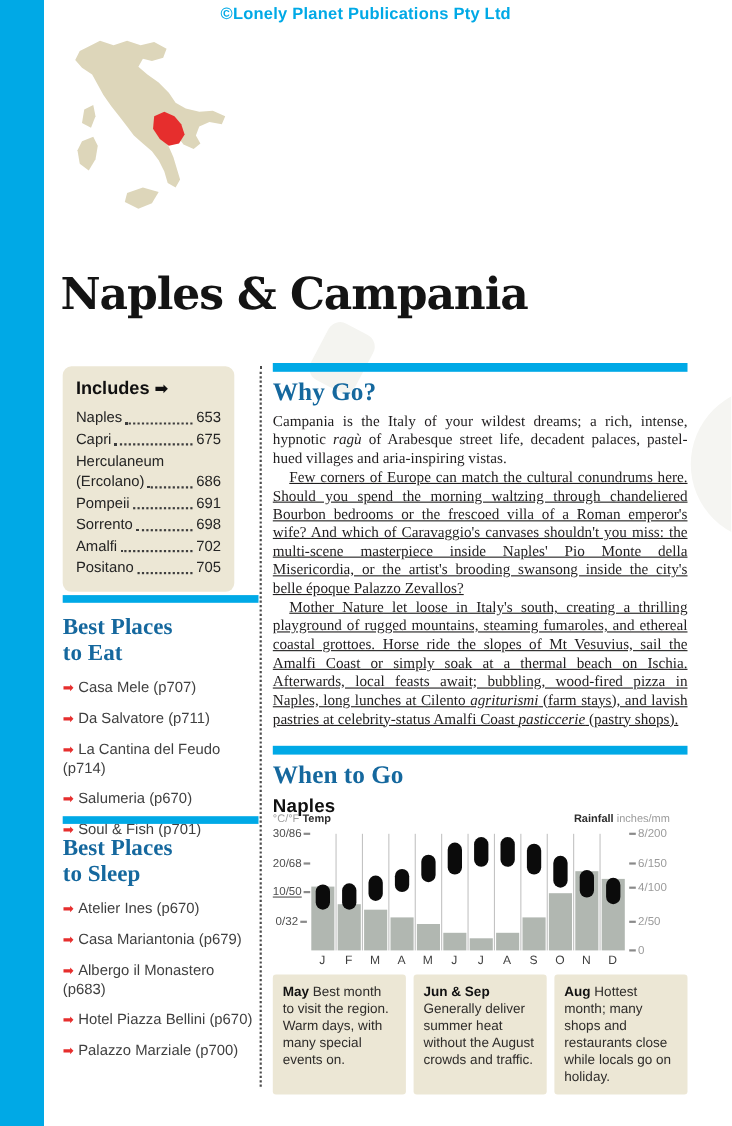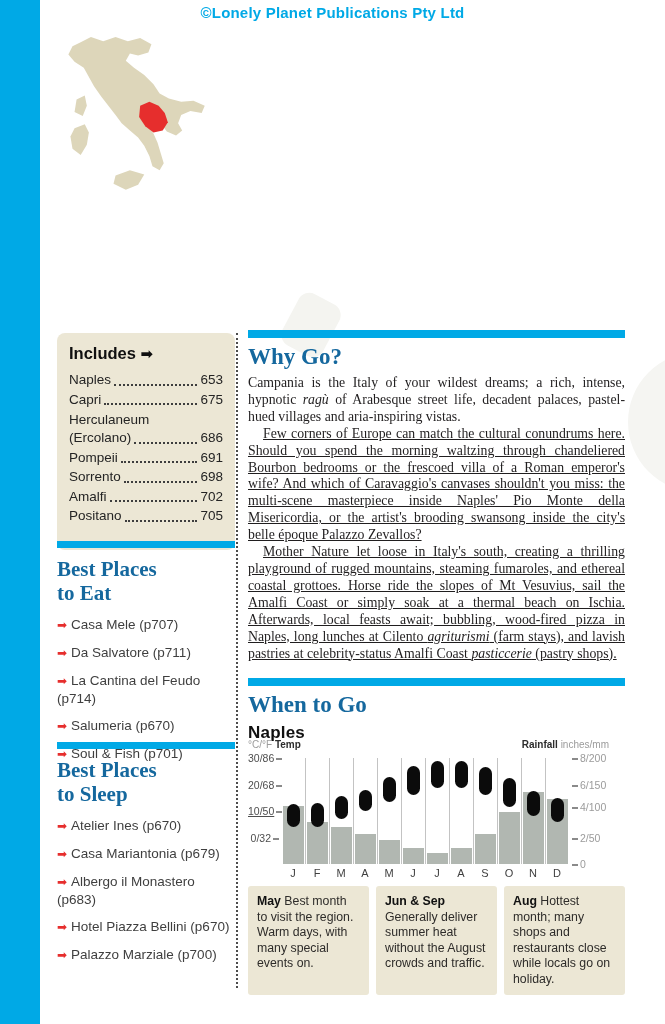--- a/index.html
+++ b/index.html
@@ -16,22 +16,22 @@
     color:var(--cyan); font-weight:bold; font-size:15px; letter-spacing:.2px; }
 
   .map { position:absolute; left:48px; top:34px; }
 
   .title { position:absolute; left:55px; top:244px; font-family:"DejaVu Serif", serif;
     font-weight:bold; font-size:40px; letter-spacing:-1px; color:#141414; white-space:nowrap; }
 
   .divider { position:absolute; left:236px; top:333px; height:655px; width:0; border-left:2px dotted #4c4c4c; }
 
   
-  .includes-box { position:absolute; left:57px; top:333px; width:178px; background:var(--beige);
-    border-radius:8px; padding:11px 12px 24px; }
+  .includes-box { position:absolute; left:57px; top:333px; width:156px; background:var(--beige);
+    border-radius:8px; padding:11px 12px 12px; }
   .includes-title { font-size:16.5px; font-weight:bold; color:#101010; margin-bottom:7px; }
   .includes-title .arrow { font-family:"DejaVu Sans", sans-serif; font-size:15px; }
   .inc-line1 { font-size:13.5px; color:#242424; line-height:17px; margin-top:2px; }
   .inc-row { display:flex; align-items:flex-end; font-size:13.5px; color:#242424; line-height:19.5px; }
   .inc-leader { flex:1; border-bottom:2px dotted #3d3d3d; margin:0 3px 4px; }
 
   .bp { position:absolute; left:57px; width:178px; }
   .bp-bar { height:7px; background:var(--cyan); margin-bottom:9px; }
   .bp-head { font-family:"Liberation Serif", serif; font-weight:bold; font-size:21px; line-height:24px;
     color:var(--hblue); white-space:pre-line; margin-bottom:11px; }
@@ -80,20 +80,21 @@
   <div class="copyright">©Lonely Planet Publications Pty Ltd</div>
 
   <svg class="map" width="172" height="162" viewBox="0 0 160 158">
     <path fill="#ddd6ba" d="M28,8 L38,3 L50,7 L62,3 L74,7 L86,4 L97,10 L94,18 L84,21 L76,19 L72,26 L80,33 L90,40 L99,49 L105,58 L114,63 L126,66 L138,65 L149,70 L146,77 L135,75 L126,79 L123,87 L127,94 L121,99 L112,95 L106,87 L100,79 L93,74 L88,80 L93,89 L99,97 L103,106 L106,116 L109,126 L105,133 L98,129 L95,119 L90,109 L84,101 L76,94 L68,87 L62,79 L55,70 L48,61 L41,51 L36,42 L31,33 L22,27 L16,20 L20,12 Z"></path>
     <path fill="#ddd6ba" d="M62,138 L76,133 L90,137 L84,147 L72,152 L60,146 Z"></path>
     <path fill="#ddd6ba" d="M22,92 L32,88 L36,96 L34,108 L28,118 L20,112 L18,100 Z"></path>
     <path fill="#ddd6ba" d="M24,64 L32,60 L34,70 L30,80 L22,76 Z"></path>
     <path fill="#e62e2d" d="M86,70 L95,66 L104,70 L110,77 L113,86 L108,94 L99,96 L91,90 L85,81 Z"></path>
   </svg>
 
+  <div class="title">Naples &amp; Campania</div>
 
   <div class="divider"></div>
 
   <div class="includes-box">
     <div class="includes-title">
       <span>Includes</span>
       <span class="arrow">➡</span>
     </div>
     <div>
         <div class="inc-row">

